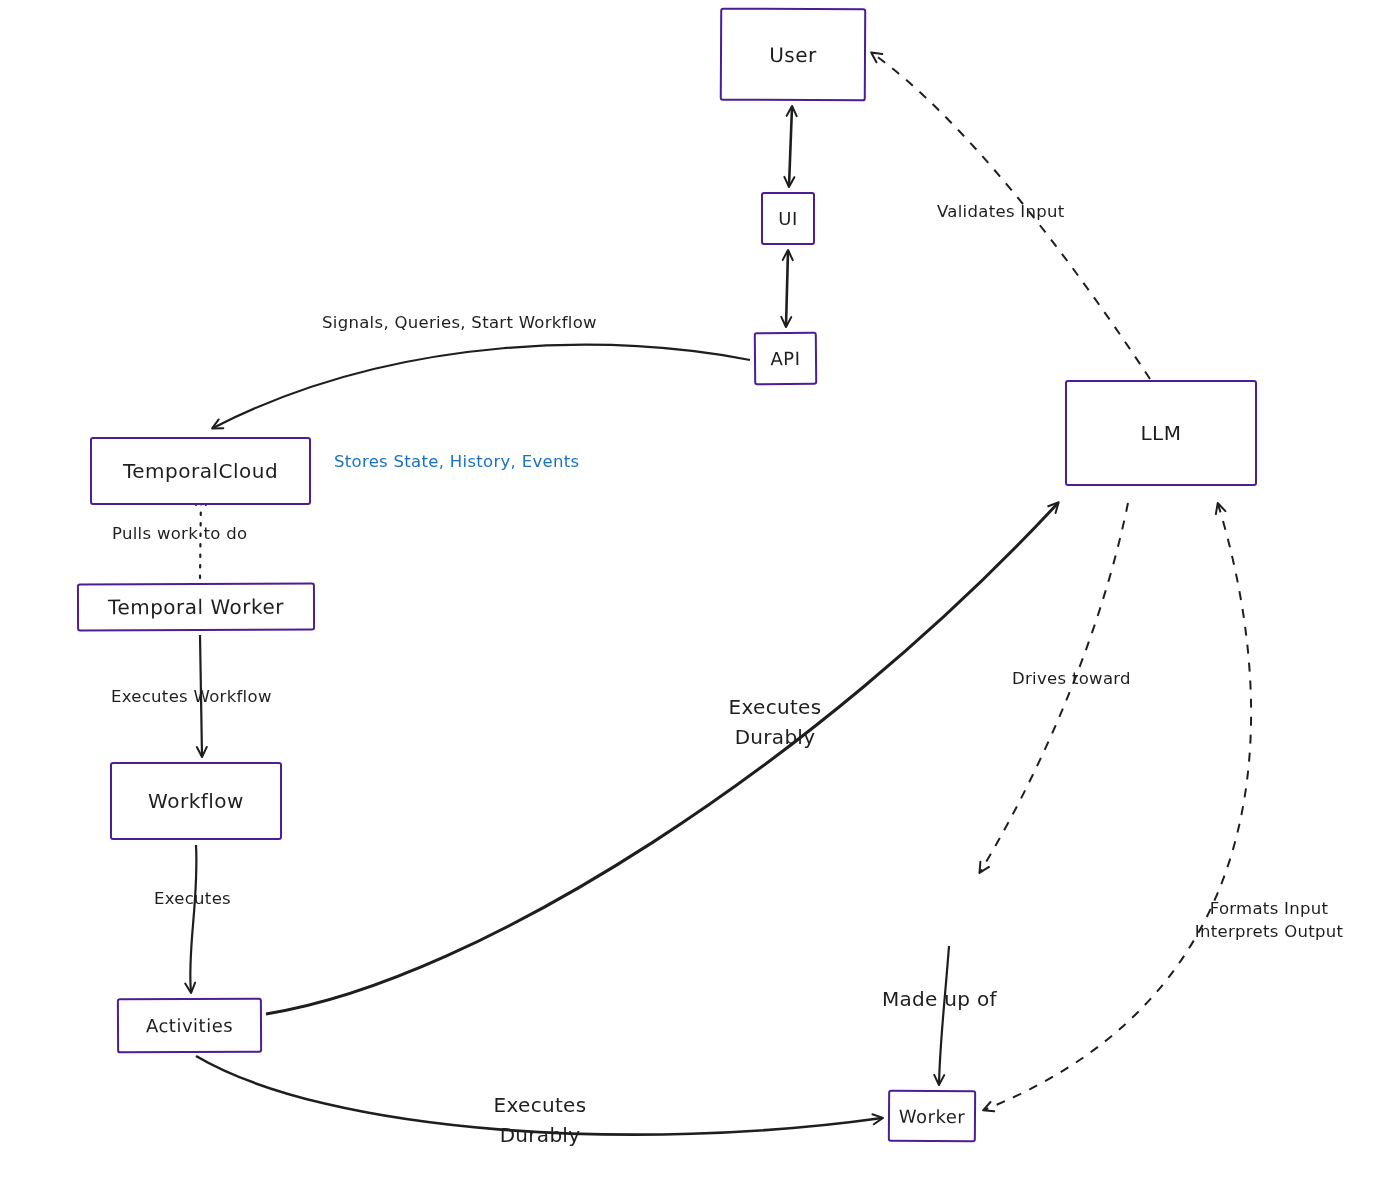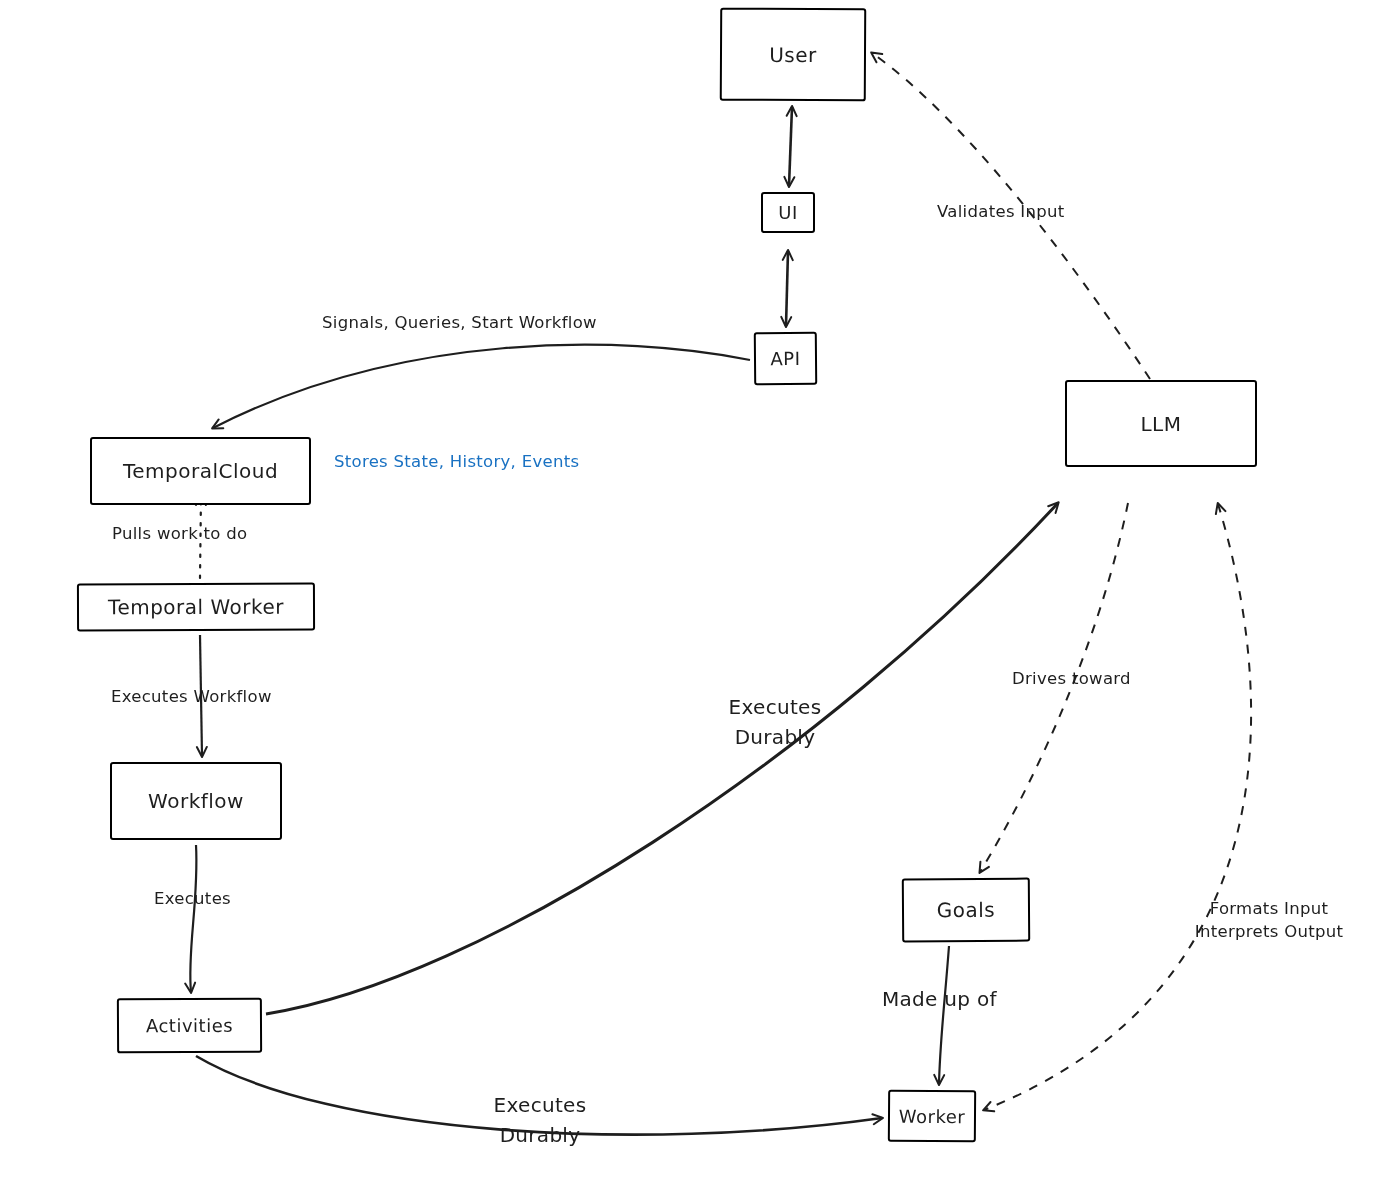--- a/index.html
+++ b/index.html
@@ -13,21 +13,21 @@
     color: #1e1e1e;
   }
   svg.wires {
     position: absolute;
     left: 0; top: 0;
     width: 1380px; height: 1187px;
     pointer-events: none;
   }
   .node {
     position: absolute;
-    border: 2px solid #000000;
+    border: 2px solid #4c1d95;
     border-radius: 3px;
     background: #ffffff;
     display: flex;
     align-items: center;
     justify-content: center;
     font-size: 20px;
     letter-spacing: 0.5px;
     color: #1e1e1e;
     z-index: 2;
   }
@@ -79,51 +79,48 @@
 
     <path d="M 949 946 C 945 1000, 940 1040, 939 1084" fill="none" stroke="#1e1e1e" stroke-width="2.2" marker-end="url(#ah)"></path>
 
     <path d="M 1218 504 C 1272 680, 1298 985, 984 1110" fill="none" stroke="#1e1e1e" stroke-width="2" stroke-dasharray="9 9" marker-start="url(#ah)" marker-end="url(#ah)"></path>
   </svg>
 
   <div class="node" style="left:720px;top:8px;width:146px;height:93px;transform:rotate(0.3deg)">
     <span>User</span>
   </div>
 
-  <div class="node small" style="left:761px;top:192px;width:54px;height:41px">
+  <div class="node small" style="left:761px;top:192px;width:54px;height:53px">
     <span>UI</span>
   </div>
 
   <div class="node small" style="left:754px;top:332px;width:63px;height:53px;transform:rotate(-0.5deg)">
     <span>API</span>
   </div>
 
-  <div class="node" style="left:1065px;top:380px;width:192px;height:87px">
+  <div class="node" style="left:1065px;top:380px;width:192px;height:106px">
     <span>LLM</span>
   </div>
 
   <div class="node" style="left:90px;top:437px;width:221px;height:68px">
     <span>TemporalCloud</span>
   </div>
 
   <div class="node" style="left:77px;top:583px;width:238px;height:48px;transform:rotate(-0.2deg)">
     <span>Temporal Worker</span>
   </div>
 
   <div class="node small" style="left:117px;top:998px;width:145px;height:55px;transform:rotate(-0.3deg)">
     <span>Activities</span>
   </div>
 
   <div class="node" style="left:110px;top:762px;width:172px;height:78px">
     <span>Workflow</span>
   </div>
 
-  <div class="node" style="left:902px;top:878px;width:128px;height:64px;transform:rotate(-0.4deg)">
-    <span>Goals</span>
-  </div>
 
   <div class="node small" style="left:888px;top:1090px;width:88px;height:52px;transform:rotate(0.4deg)">
     <span>Worker</span>
   </div>
 
   <div class="edge-label" style="left:322px;top:313px">Signals, Queries, Start Workflow</div>
 
   <div class="edge-label" style="left:937px;top:202px">Validates Input</div>
 
   <div class="edge-label blue" style="left:334px;top:452px">Stores State, History, Events</div>

